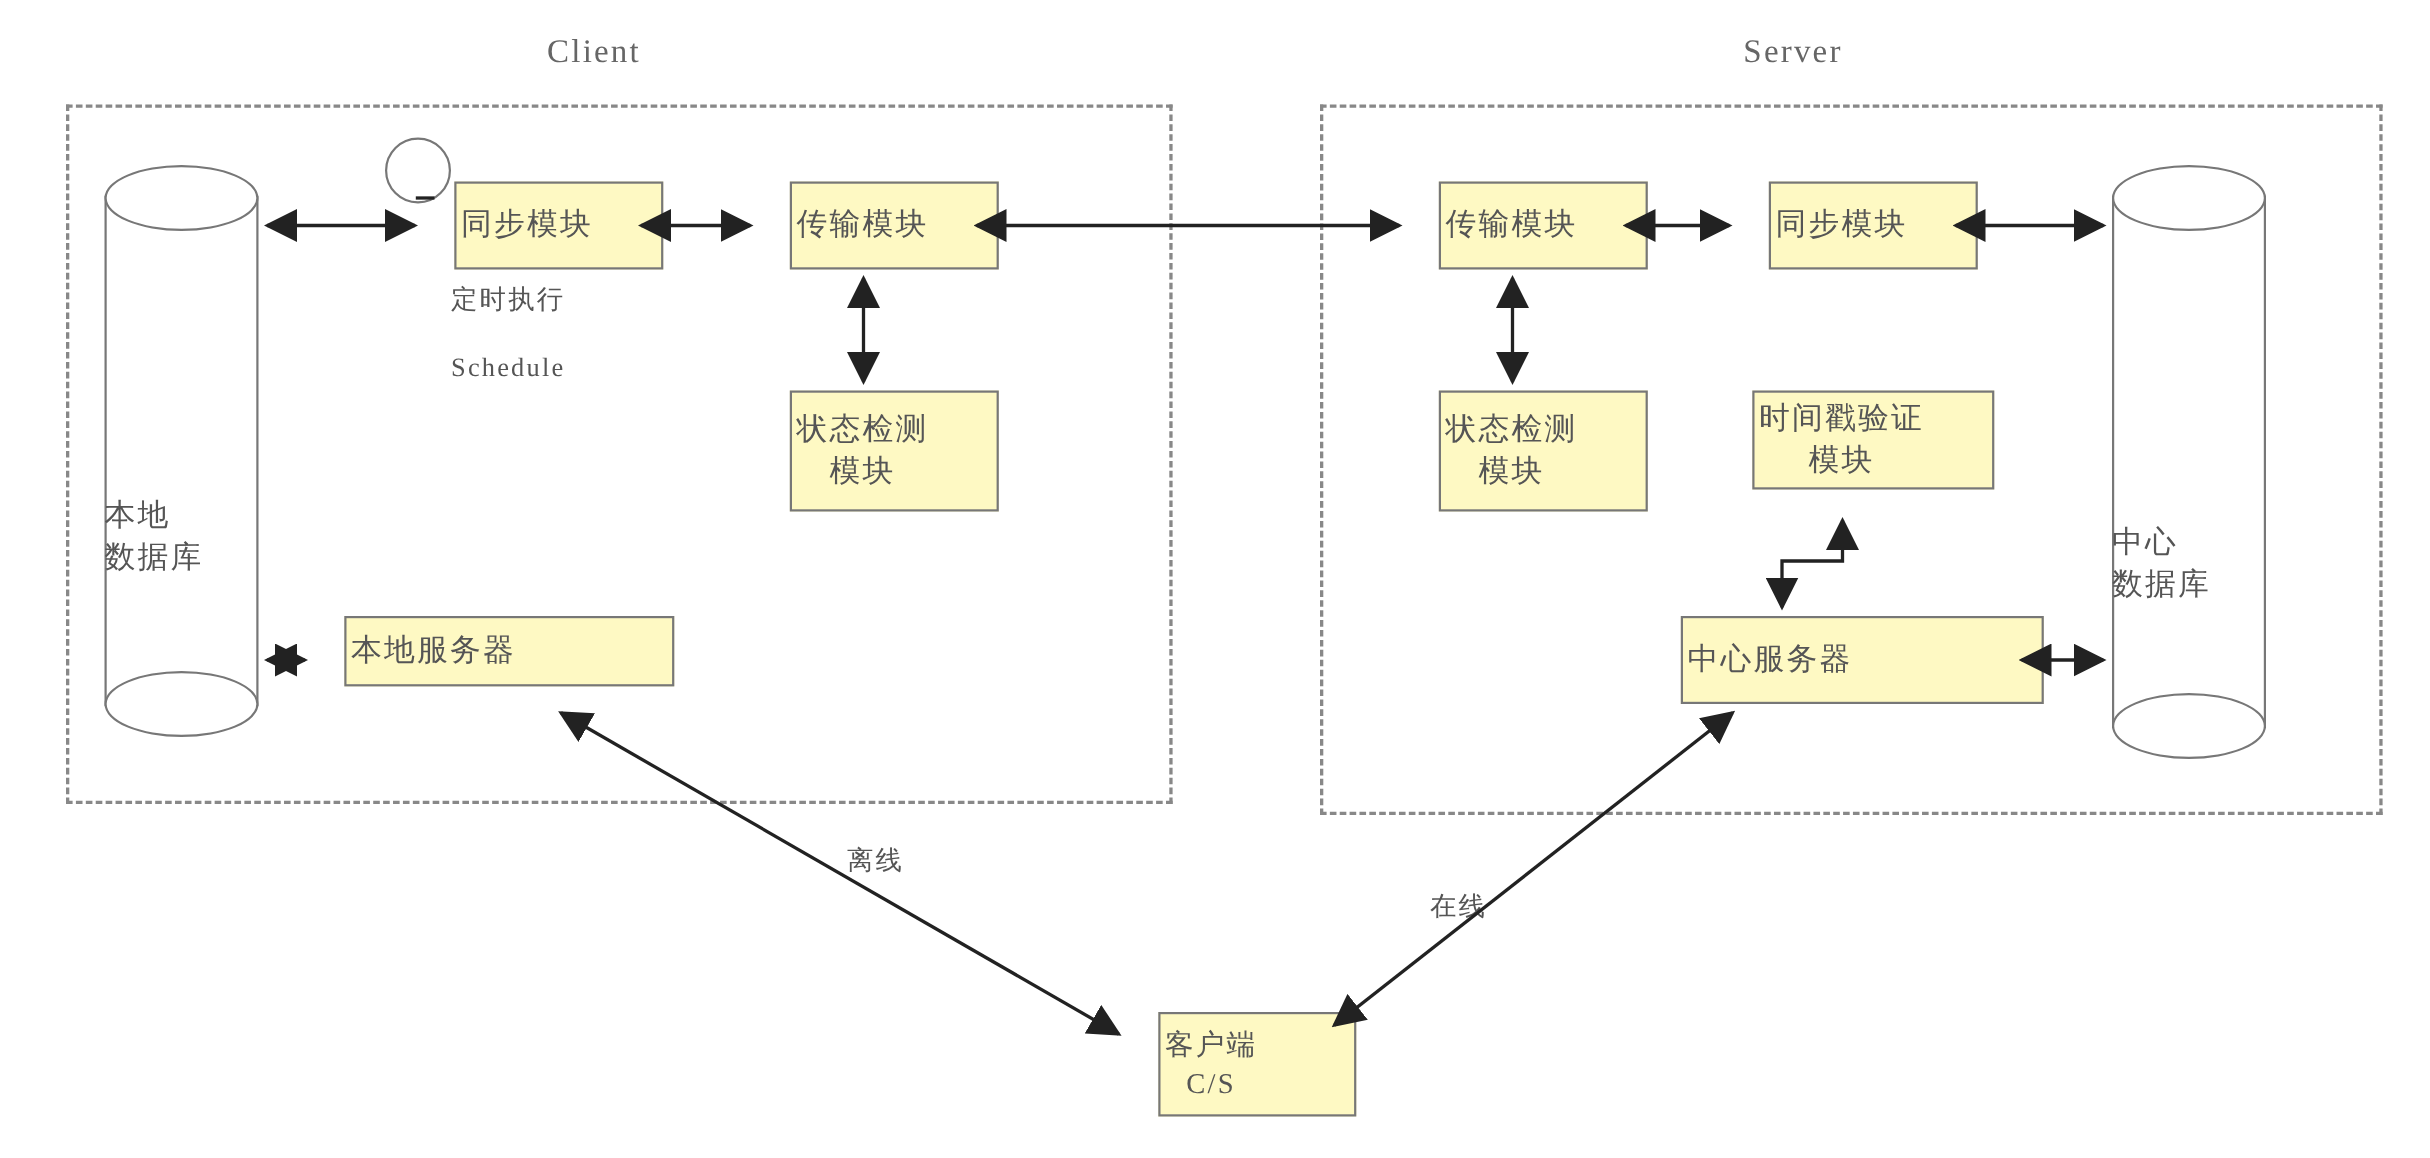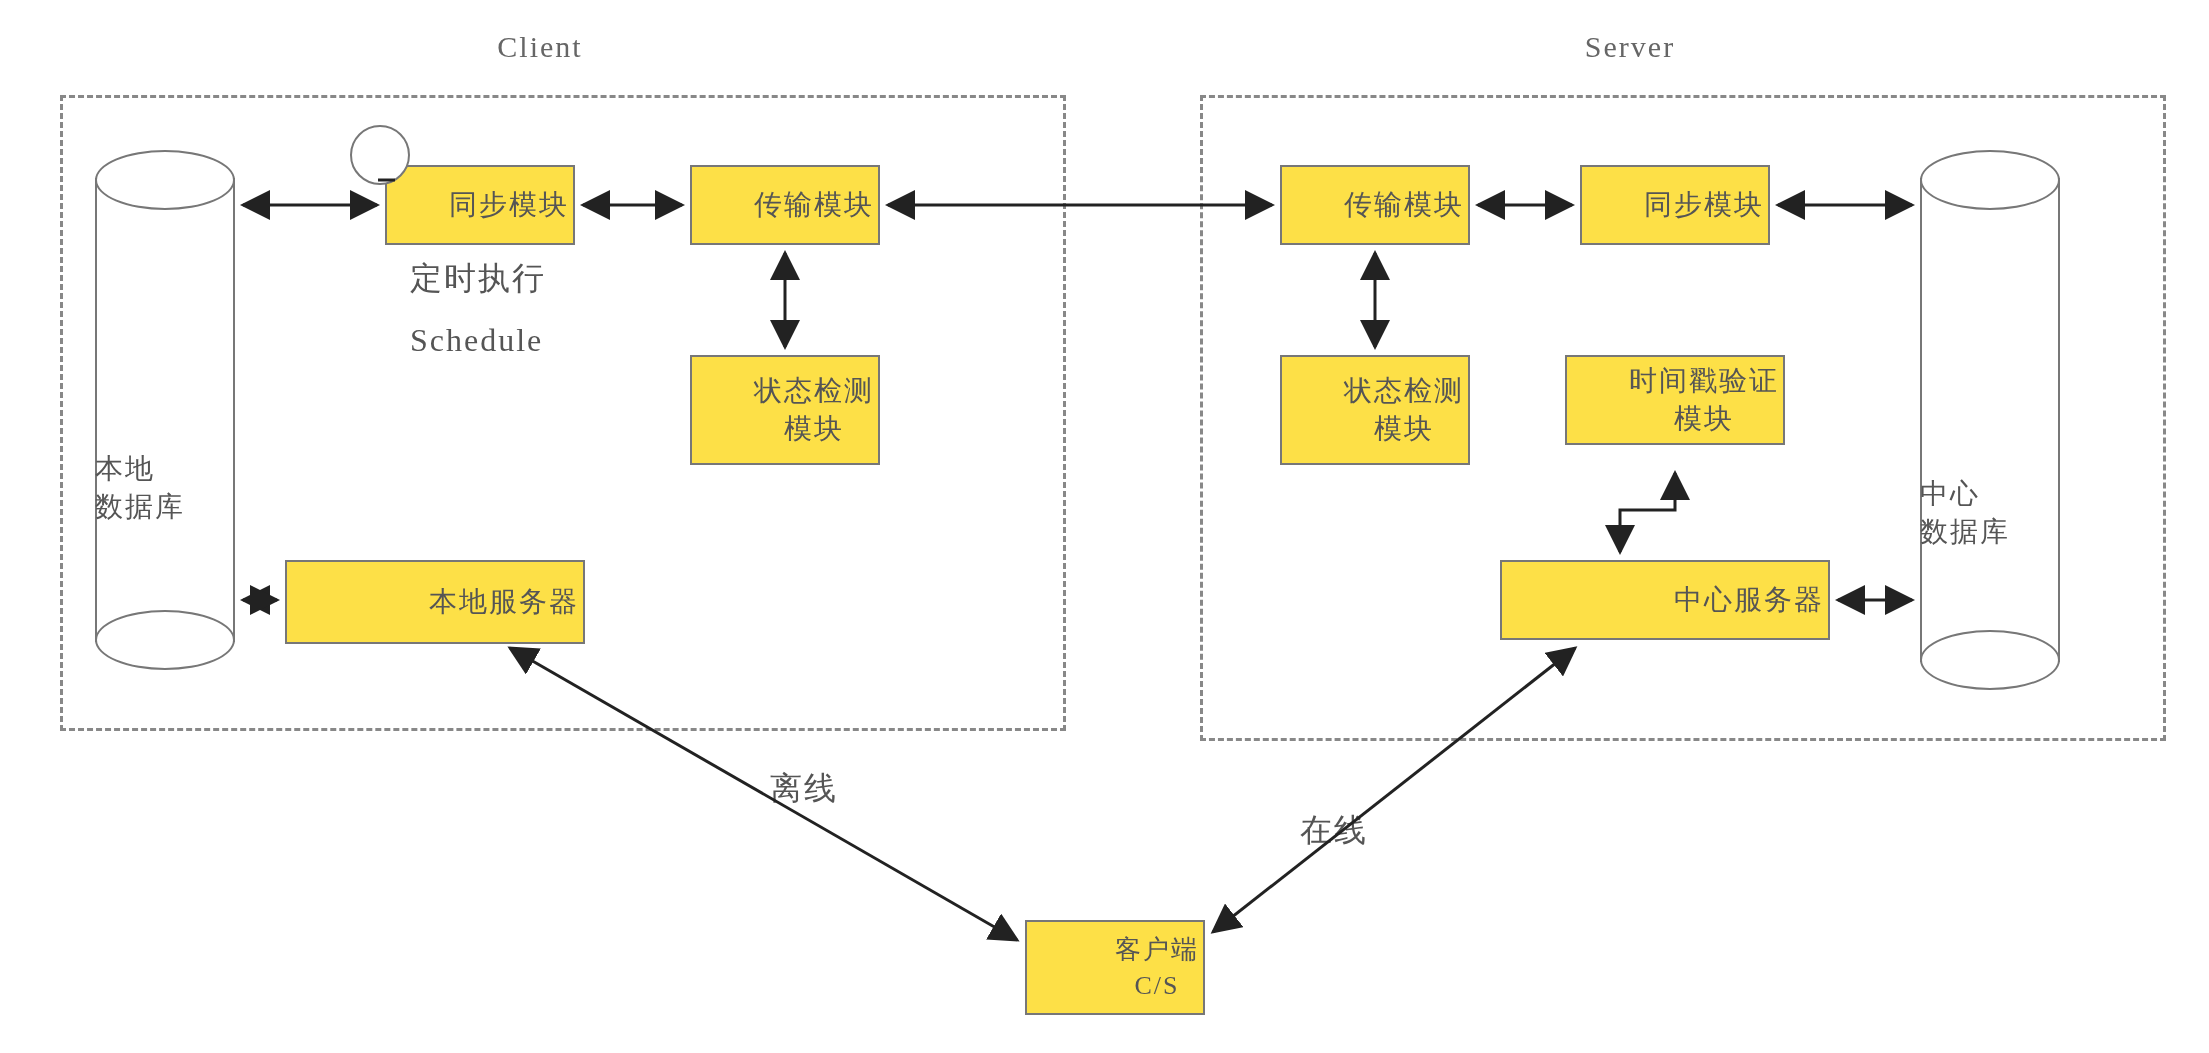--- a/index.html
+++ b/index.html
@@ -24,33 +24,34 @@
     text-align: center;
   }
   .dashed-box {
     position: absolute;
     border: 3px dashed #888;
     background: transparent;
   }
   .box {
     position: absolute;
     border: 2px solid #777;
-    background: #fde047;
+    background: #fef9c3;
     display: flex;
     align-items: center;
-    justify-content: flex-end;
+    justify-content: flex-start;
     text-align: center;
     font-size: 28px;
     line-height: 1.35;
     padding: 4px;
     box-sizing: border-box;
+    margin-left: 28px;
   }
   .label {
     position: absolute;
-    font-size: 32px;
+    font-size: 24px;
     line-height: 1.3;
     color: #555;
     text-align: center;
     white-space: nowrap;
   }
   .multiline { white-space: normal; }
 
   
   .cyl {
     position: absolute;
@@ -121,21 +122,21 @@
   <div class="label" style="left:410px; top:296px;margin-top:24px;">Schedule</div>
 
   <div class="box" style="left:690px; top:165px; width:190px; height:80px;">
     <span>传输模块</span>
   </div>
 
   <div class="box" style="left:690px; top:355px; width:190px; height:110px;">
     <span class="multiline">状态检测<br>模块</span>
   </div>
 
-  <div class="box" style="left:285px; top:560px; width:300px; height:84px;">
+  <div class="box" style="left:285px; top:560px; width:300px; height:64px;">
     <span>本地服务器</span>
   </div>
 
   <div class="box" style="left:1280px; top:165px; width:190px; height:80px;">
     <span>传输模块</span>
   </div>
 
   <div class="box" style="left:1580px; top:165px; width:190px; height:80px;">
     <span>同步模块</span>
   </div>

